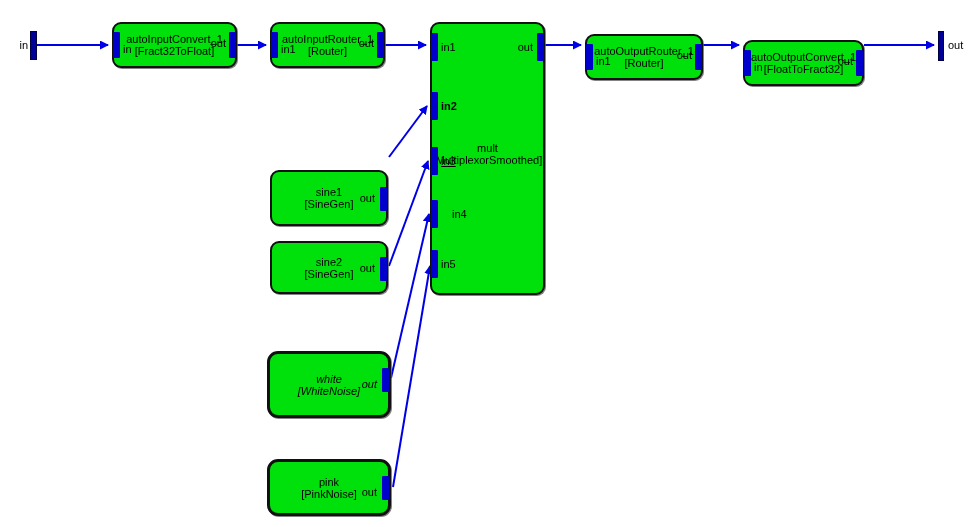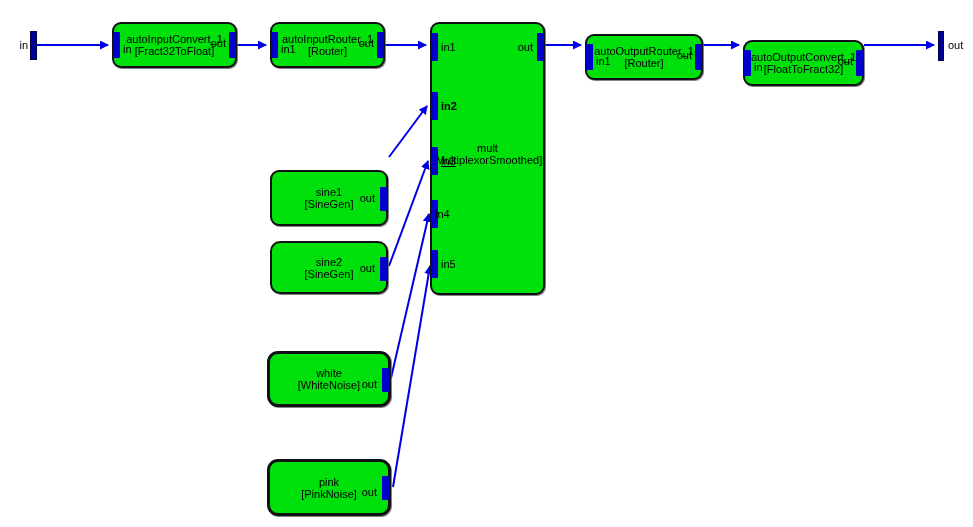--- a/index.html
+++ b/index.html
@@ -83,21 +83,21 @@
       <div>mult</div>
       <div>[MultiplexorSmoothed]</div>
     </div>
     <div class="pin left" style="top:9px; height:28px;"></div>
     <div class="pin-label" style="left:9px; top:18px;">in1</div>
     <div class="pin left" style="top:68px; height:28px;"></div>
     <div class="pin-label" style="left:9px; top:77px;font-weight:bold;">in2</div>
     <div class="pin left" style="top:123px; height:28px;"></div>
     <div class="pin-label" style="left:9px; top:132px;text-decoration:underline;">in3</div>
     <div class="pin left" style="top:176px; height:28px;"></div>
-    <div class="pin-label" style="left:3px; top:185px;">in4</div>
+    <div class="pin-label" style="left:20px; top:185px;">in4</div>
     <div class="pin left" style="top:226px; height:28px;"></div>
     <div class="pin-label" style="left:9px; top:235px;">in5</div>
     <div class="pin right" style="top:9px; height:28px;"></div>
     <div class="pin-label" style="right:10px; top:18px;">out</div>
   </div>
 
   <div class="block" style="left:585px; top:22px; width:118px; height:46px;margin-top:12px;">
     <div class="block-title">
       <div>autoOutputRouter_1</div>
       <div>[Router]</div>
@@ -124,30 +124,30 @@
 
   <div class="block" style="left:270px; top:130px; width:118px; height:56px;margin-top:40px;">
     <div class="block-title">
       <div>sine1</div>
       <div>[SineGen]</div>
     </div>
     <div class="pin right" style="top:15px; height:24px;"></div>
     <div class="pin-label" style="right:11px; top:21px;">out</div>
   </div>
 
-  <div class="block" style="left:270px; top:241px; width:118px; height:53px;border-radius:10px;">
+  <div class="block" style="left:270px; top:241px; width:118px; height:53px;">
     <div class="block-title">
       <div>sine2</div>
       <div>[SineGen]</div>
     </div>
     <div class="pin right" style="top:14px; height:24px;"></div>
     <div class="pin-label" style="right:11px; top:20px;">out</div>
   </div>
 
-  <div class="block selected" style="left:267px; top:351px; width:124px; height:56px;">
+  <div class="block selected" style="left:267px; top:351px; width:124px; height:67px;font-style:italic;">
     <div class="block-title">
       <div>white</div>
       <div>[WhiteNoise]</div>
     </div>
     <div class="pin right" style="top:14px; height:24px;"></div>
     <div class="pin-label" style="right:11px; top:25px;">out</div>
   </div>
 
   <div class="block selected" style="left:267px; top:459px; width:124px; height:57px;">
     <div class="block-title">

